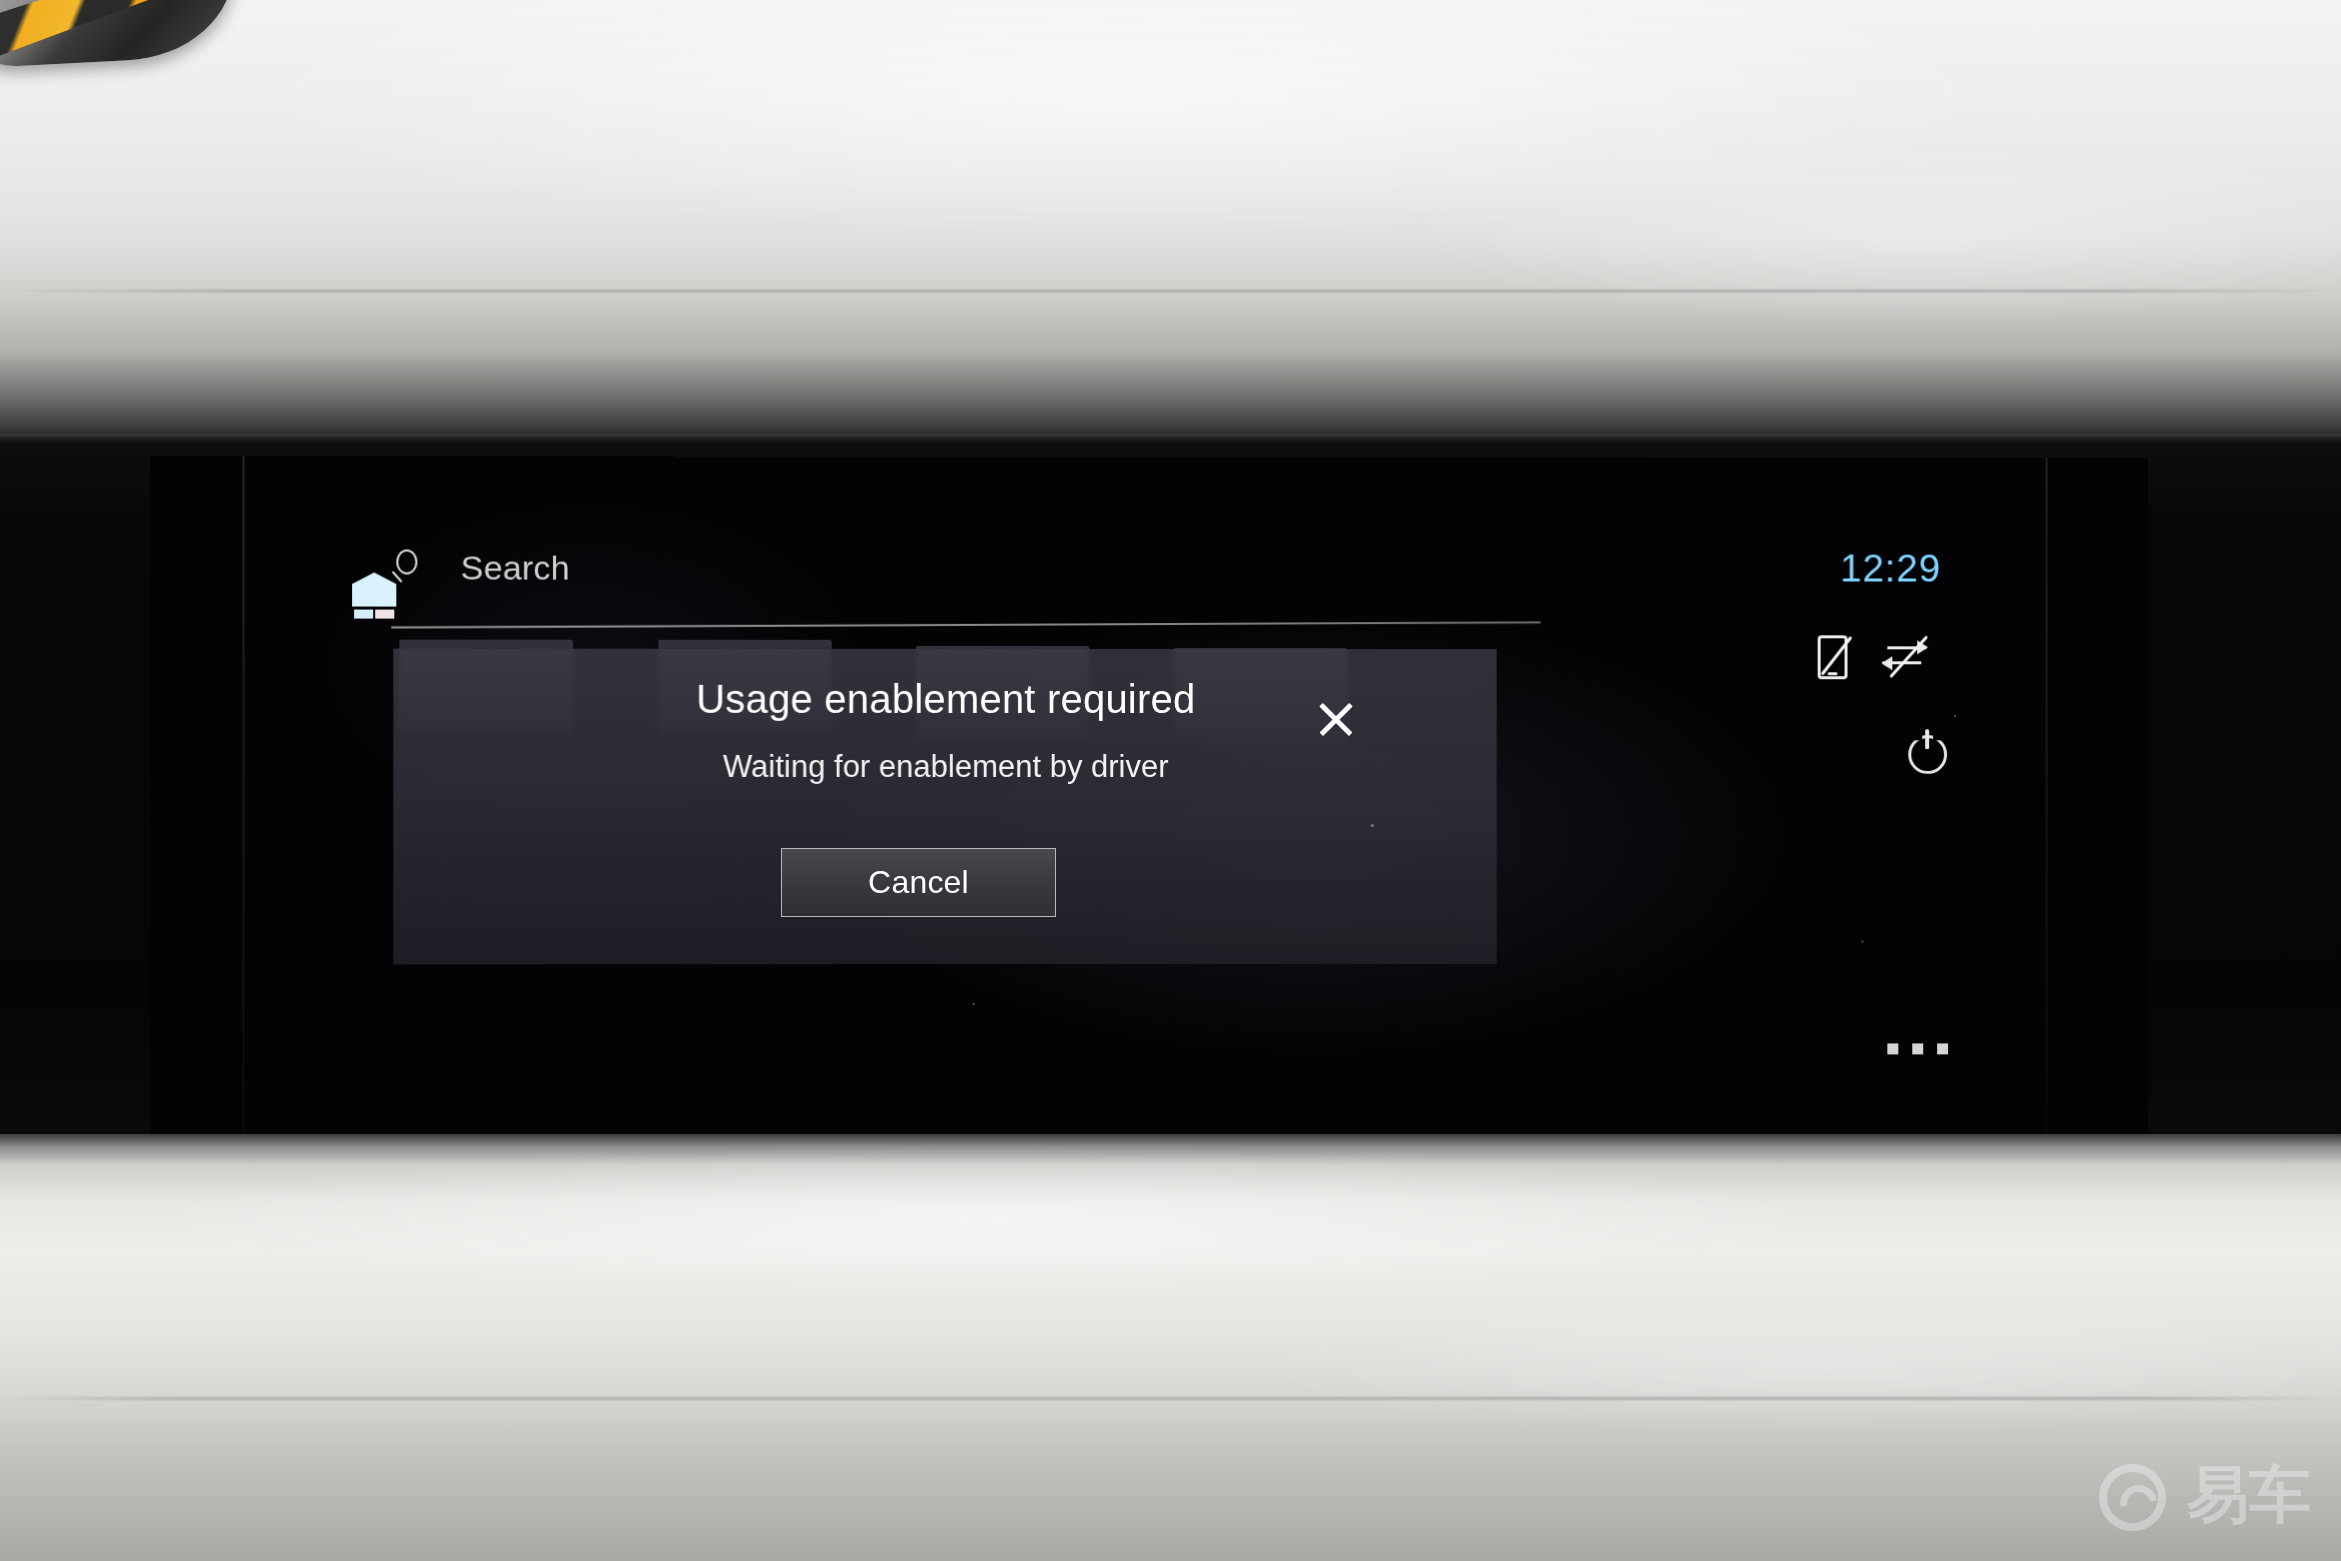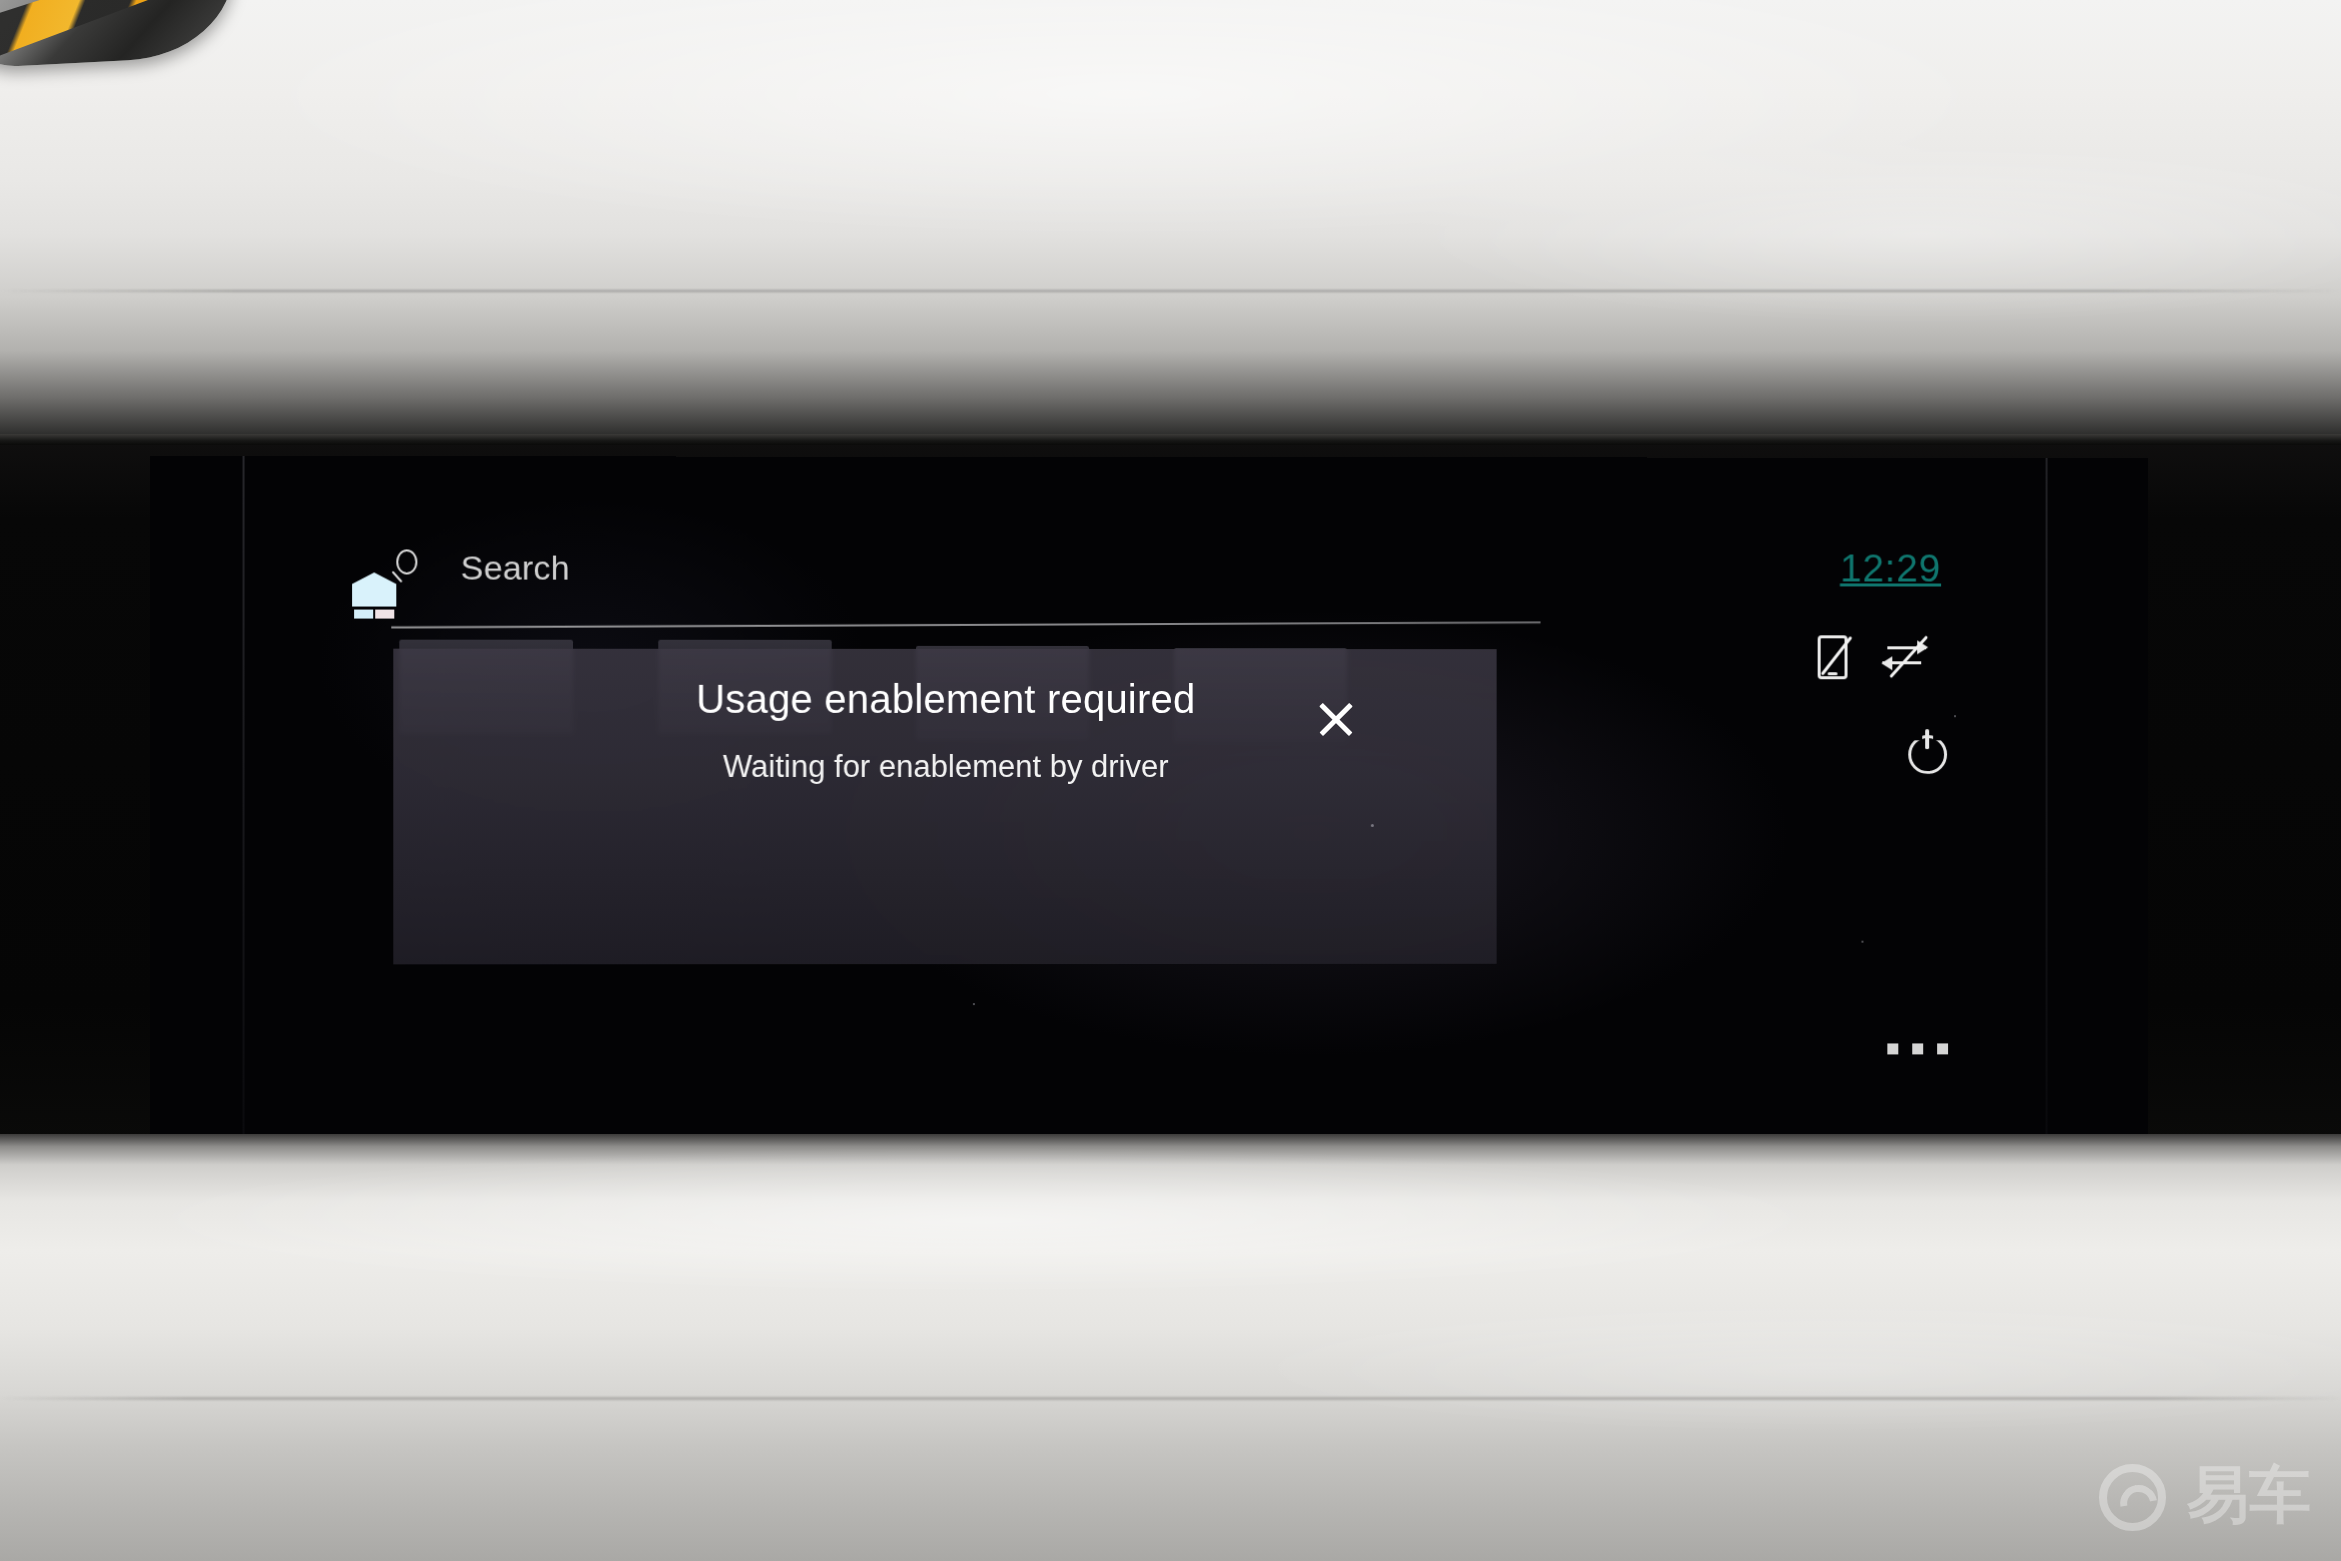--- a/index.html
+++ b/index.html
@@ -137,21 +137,21 @@
   }
   .search-underline {
     position:absolute; left:240px; top:167px; width:1148px; height:2.3px;
     background:linear-gradient(to right, #9a9a9c 0%, #88888b 62%, #6e6e71 100%);
     transform:rotate(-0.28deg);
   }
 
   
   .clock {
     position:absolute; right:208px; top:89px;
-    font-size:39px; color:#0f766e; letter-spacing:0.8px;text-decoration:underline;
+    font-size:39px; color:#7dd3fc; letter-spacing:0.8px;
   }
   .status-icons { position:absolute; right:187px; top:173px; width:148px; height:55px; }
   .icon-nophone { position:absolute; left:1.6px; top:3.1px; width:34px; height:47px; }
   .icon-nophone .body {
     position:absolute; left:1.6px; top:1.6px; width:30px; height:44px;
     border:3.1px solid #eaeaea; border-radius:3.9px;
   }
   .icon-nophone .btn {
     position:absolute; left:11.7px; bottom:4.7px; width:10px; height:3.1px;
     background:#eaeaea; border-radius:1.6px;
@@ -339,20 +339,21 @@
     <div class="fleck" style="left:1218px; top:367px; width:3.1px; height:3.1px;"></div>
     <div class="fleck" style="left:1710px; top:484px; width:2.3px; height:2.3px;"></div>
     <div class="fleck" style="left:1803px; top:258px; width:2.3px; height:2.3px;"></div>
     <div class="fleck" style="left:820px; top:546px; width:2.3px; height:2.3px;"></div>
   </div>
 
   <div class="modal-close">
     <i></i>
     <u></u>
   </div>
+  <div class="modal-cancel">Cancel</div>
 
   <div class="dash-lower"></div>
   <div class="dash-lower-sheen"></div>
   <div class="dash-lower-seam"></div>
 
   <div class="watermark">
     <div class="wm-logo"></div>
     <div class="wm-text">易车</div>
   </div>
 

